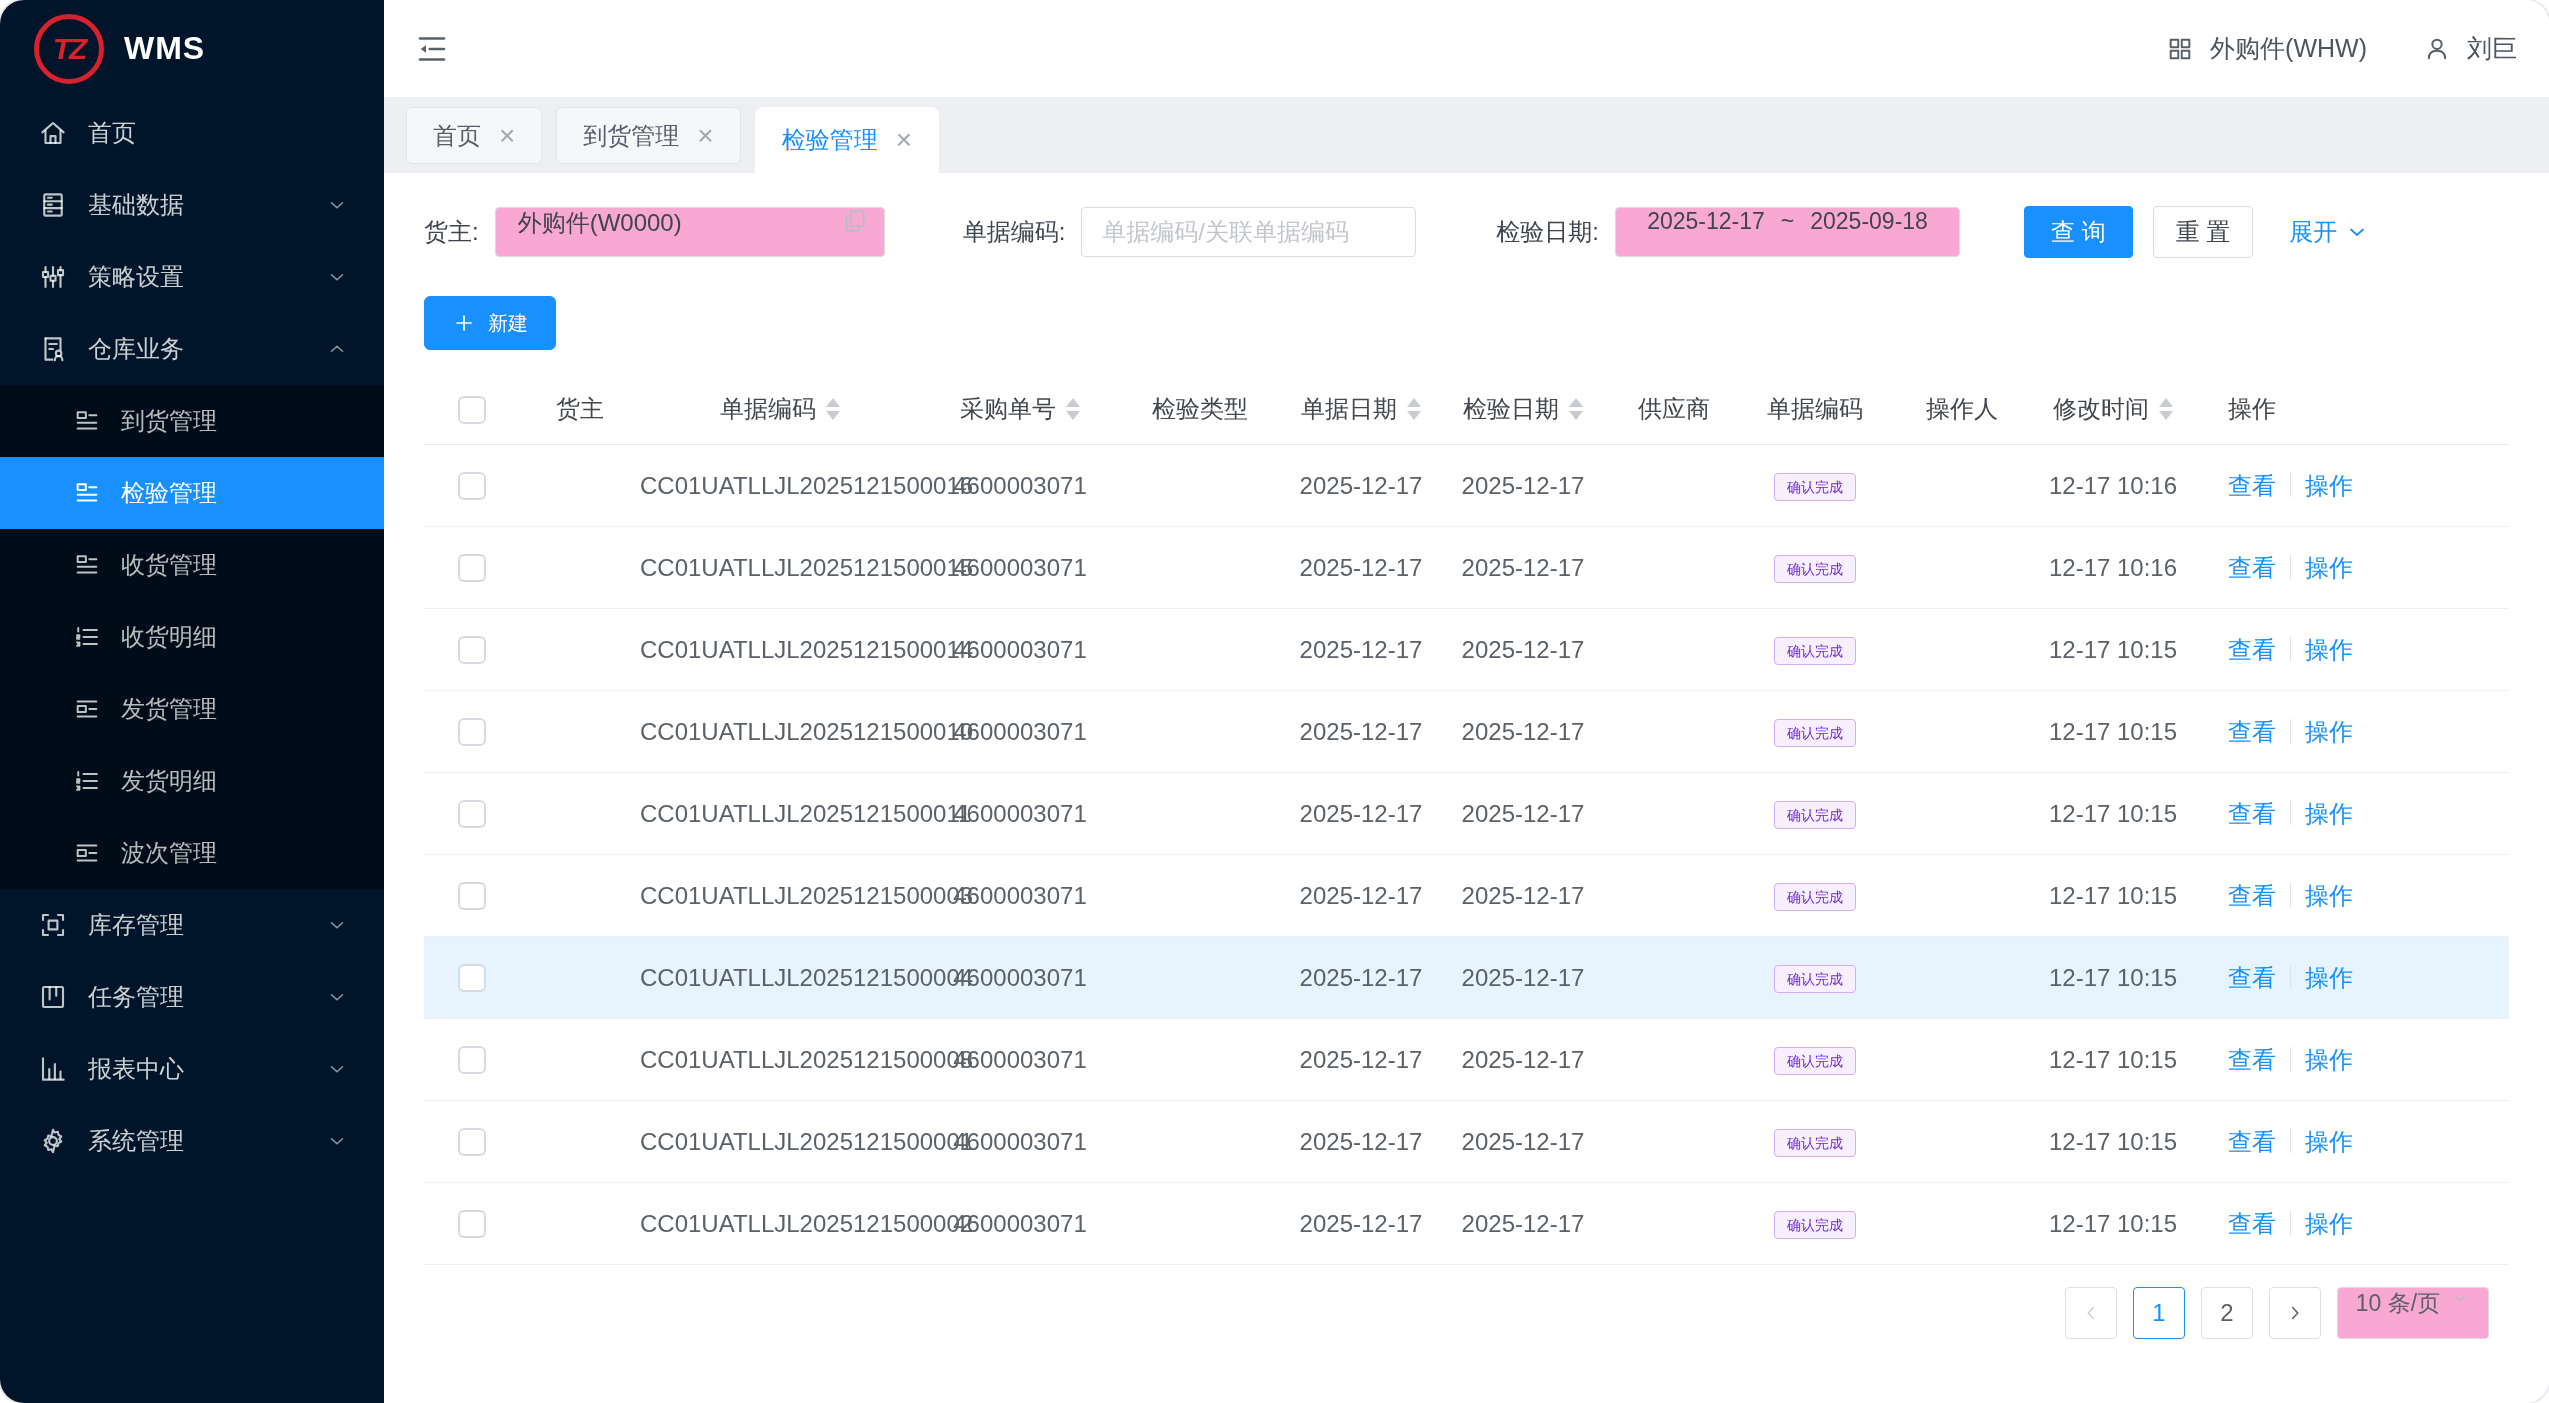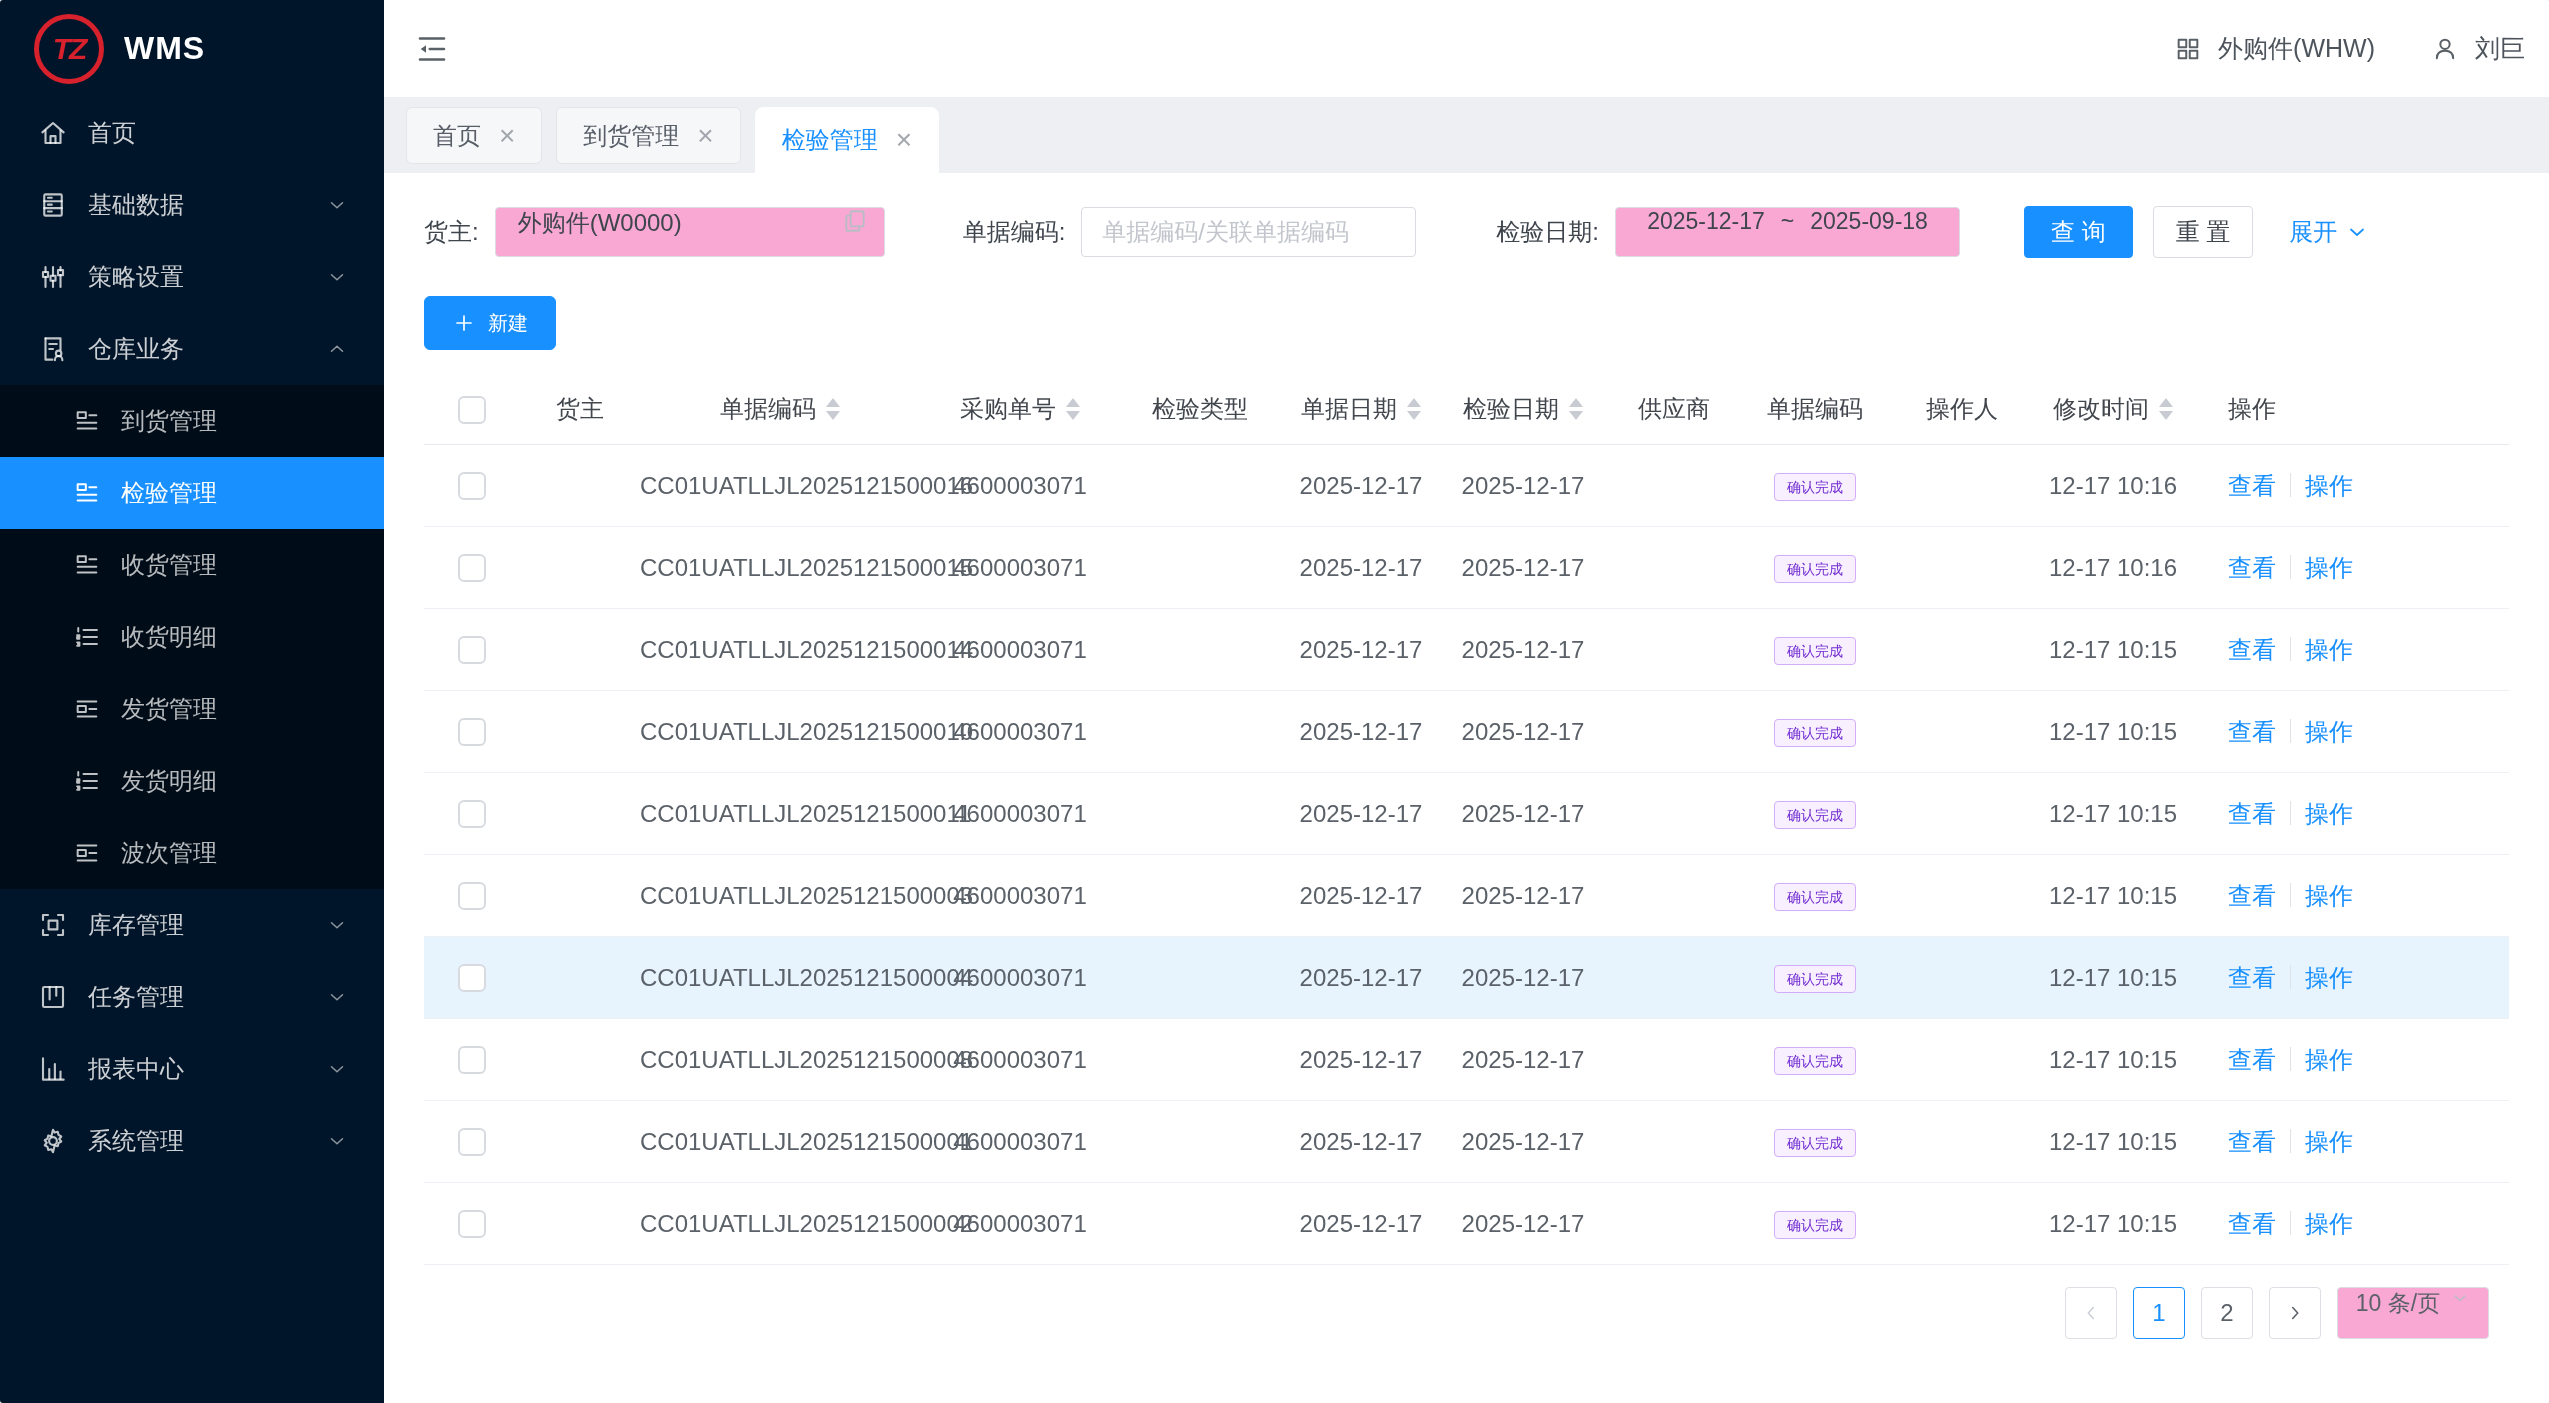--- a/index.html
+++ b/index.html
@@ -1,17 +1,17 @@
 <!DOCTYPE html>
 <html><head>
 <meta charset="utf-8">
 <style>
   html,body{margin:0;padding:0;background:#fff;}
   body{font-family:"Liberation Sans","DejaVu Sans",sans-serif;-webkit-font-smoothing:antialiased;}
-  .window{width:2549px;height:1403px;border-radius:3px;overflow:hidden;display:flex;box-shadow:0 0 0 2px #e8eaee;box-sizing:border-box;background:#fff;}
+  .window{width:2549px;height:1403px;border-radius:24px;overflow:hidden;display:flex;box-shadow:0 0 0 2px #e8eaee;box-sizing:border-box;background:#fff;}
 
   
   .sidebar{width:384px;flex:none;background:#001529;display:flex;flex-direction:column;}
   .logo-row{height:97px;flex:none;display:flex;align-items:center;padding-left:34px;gap:20px;}
   .logo-circle{width:60px;height:60px;border:5px solid #d7212d;border-radius:50%;display:flex;align-items:center;justify-content:center;color:#d7212d;font-weight:bold;font-style:italic;font-size:30px;letter-spacing:-2px;flex:none;}
   .logo-title{color:#fff;font-size:32px;font-weight:bold;letter-spacing:1px;}
   .menu{flex:1;overflow:hidden;}
   .menu-item{height:72px;display:flex;align-items:center;padding:0 36px 0 38px;font-size:24px;color:rgba(255,255,255,.80);cursor:pointer;}
   .menu-item .mi-icon{width:30px;height:30px;margin-right:20px;flex:none;color:rgba(255,255,255,.75);}
   .menu-item .mi-label{flex:1;white-space:nowrap;}
@@ -22,21 +22,21 @@
   .menu-item.active .mi-icon{color:#fff;}
   .rot180{transform:rotate(180deg);}
 
   
   .icon{display:inline-block;line-height:0;}
   .icon svg{width:100%;height:100%;display:block;}
   .icon svg path,.icon svg line,.icon svg rect,.icon svg circle{fill:none;stroke:currentColor;stroke-width:1.7;stroke-linecap:round;stroke-linejoin:round;}
 
   
   .main{flex:1;display:flex;flex-direction:column;min-width:0;}
-  .topbar{height:97px;flex:none;display:flex;align-items:center;padding:0 24px 0 30px;background:#fff;}
+  .topbar{height:97px;flex:none;display:flex;align-items:center;padding:0 32px 0 30px;background:#fff;}
   .fold-btn{width:36px;height:36px;color:#596066;cursor:pointer;}
   .topbar-right{margin-left:auto;display:flex;align-items:center;font-size:25px;color:#4d545c;}
   .tb-icon{width:28px;height:28px;color:#596066;margin-right:16px;}
   .tb-sep{width:56px;}
 
   
   .tabstrip{height:76px;flex:none;background:#edeff2;display:flex;align-items:flex-end;padding-left:22px;gap:14px;}
   .tab{height:57px;margin-bottom:9px;display:flex;align-items:center;gap:18px;padding:0 26px;background:#f6f7f9;border:1px solid #e2e5e9;border-radius:6px;font-size:24px;color:#575e68;cursor:pointer;box-sizing:border-box;}
   .tab .close{font-size:28px;color:#a2a7ae;line-height:1;cursor:pointer;}
   .tab.active{background:#fff;border-color:#fff;color:#1890ff;height:66px;margin-bottom:0;border-radius:8px 8px 0 0;}

